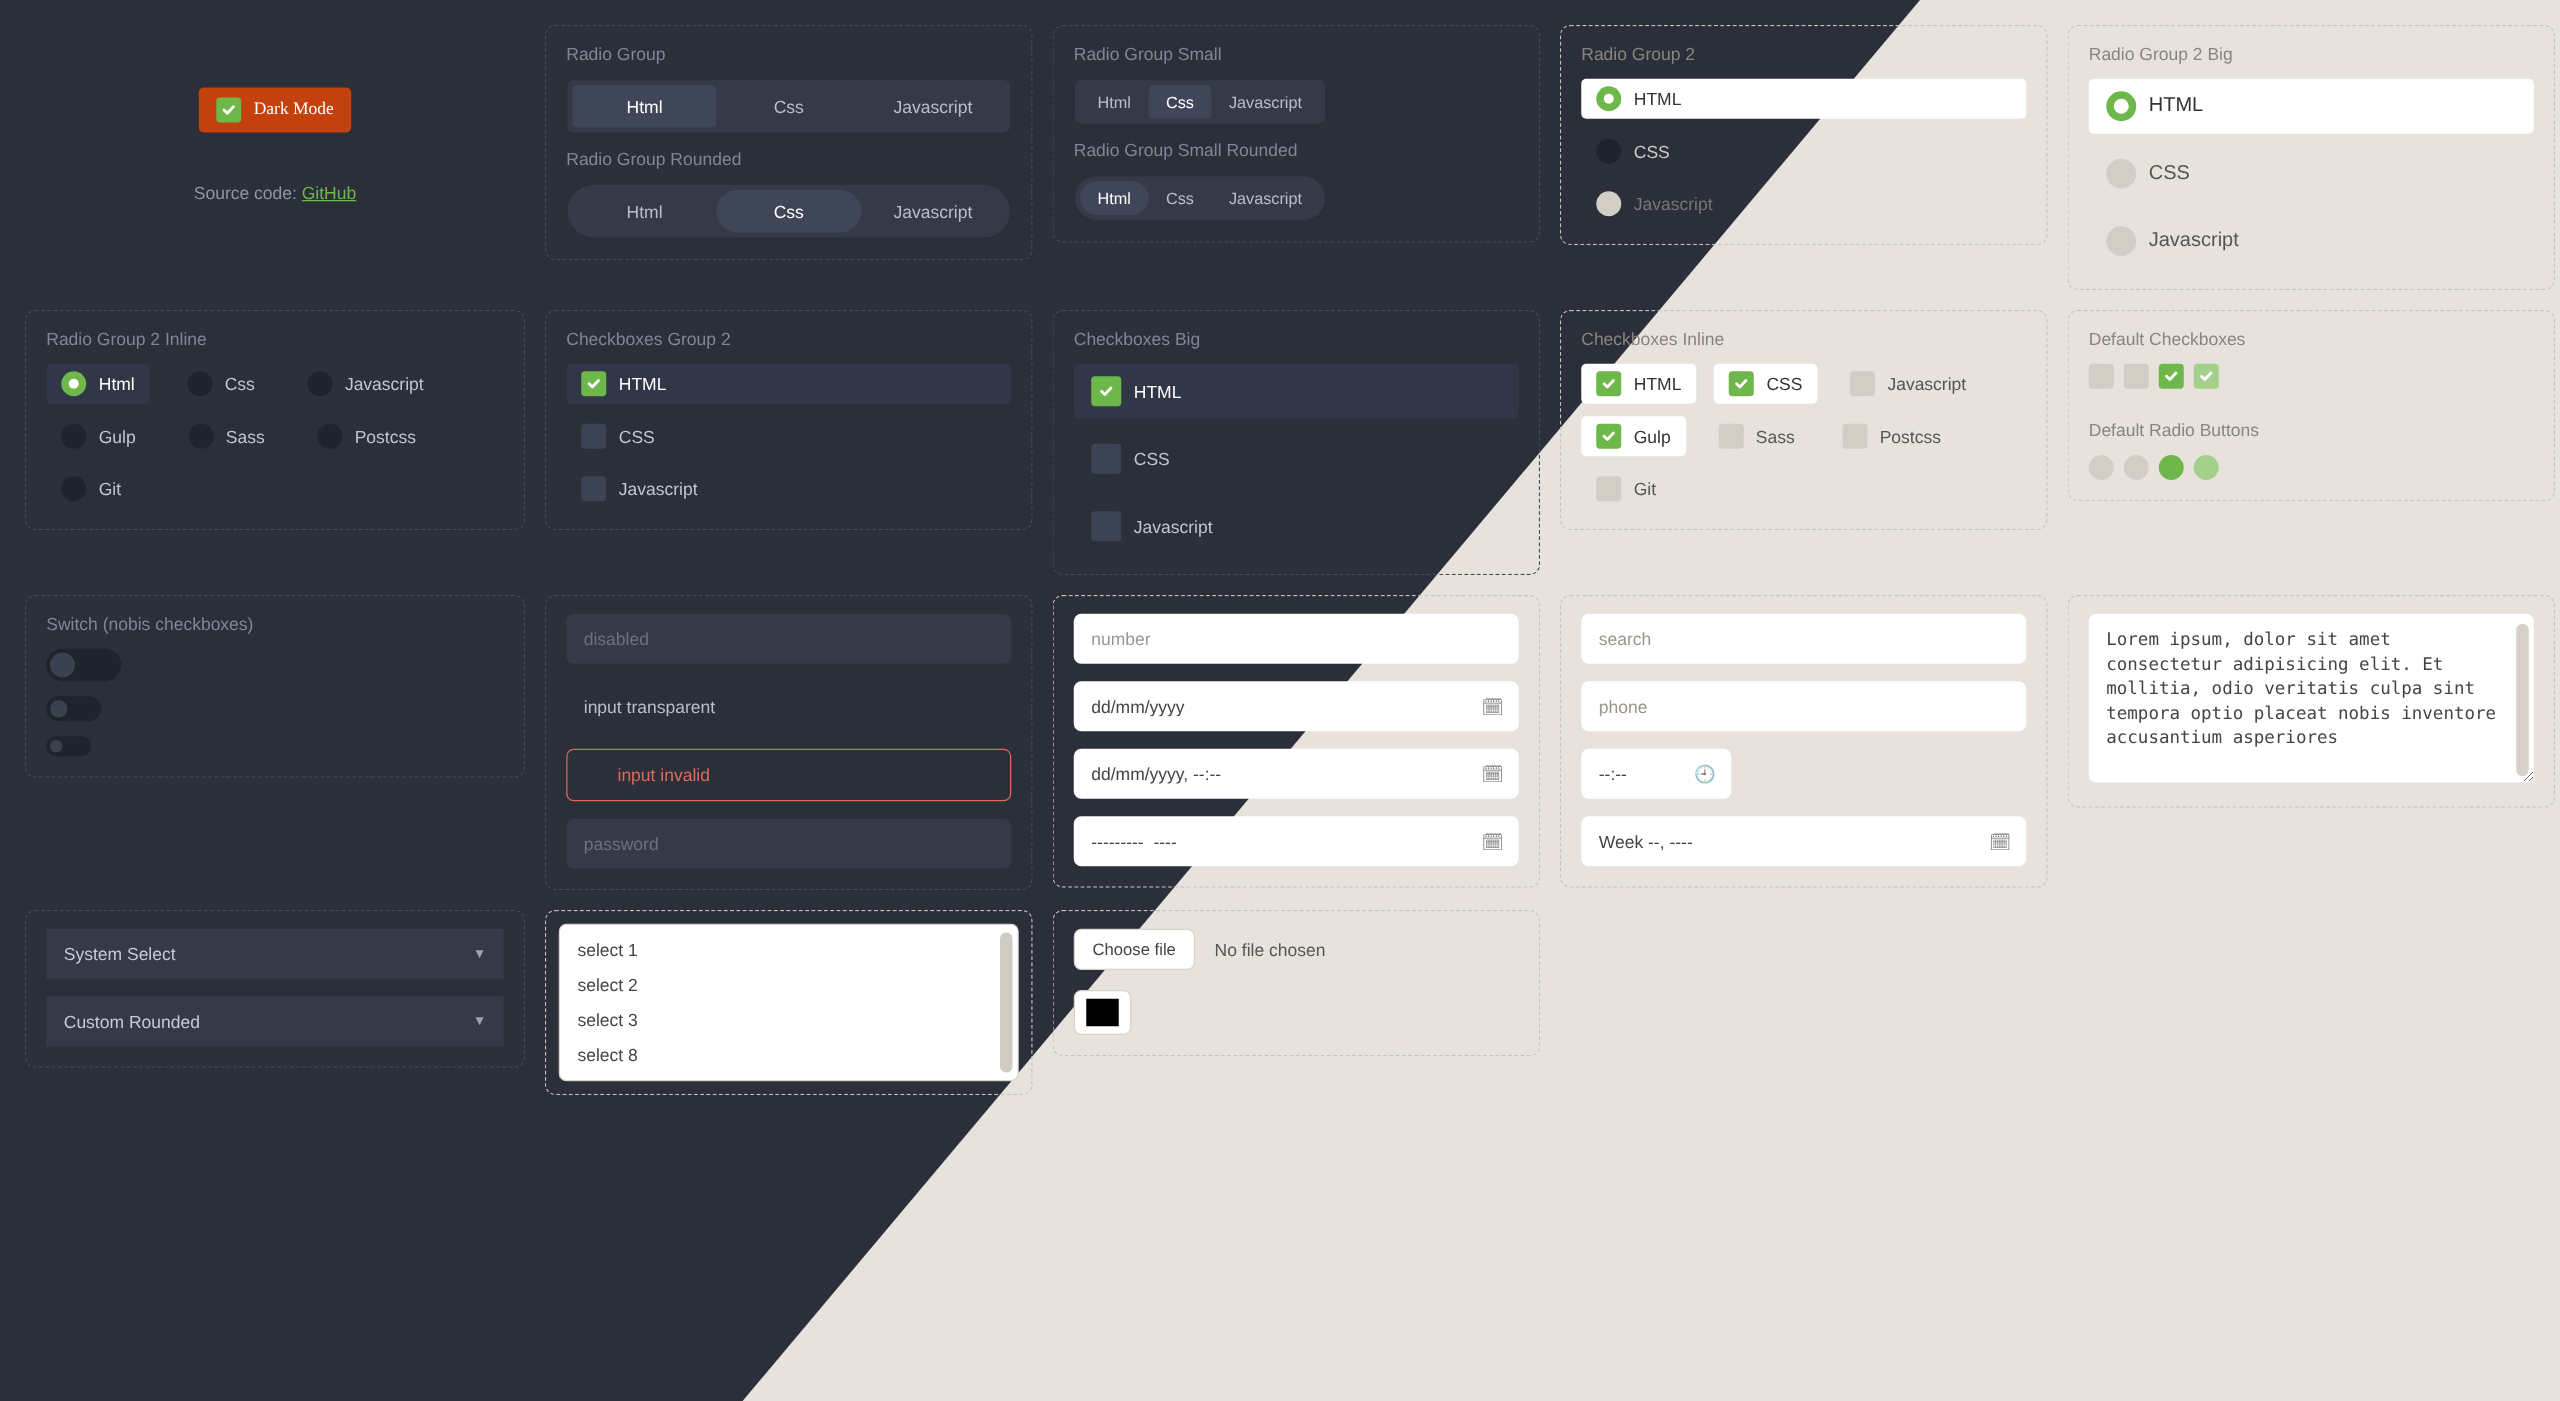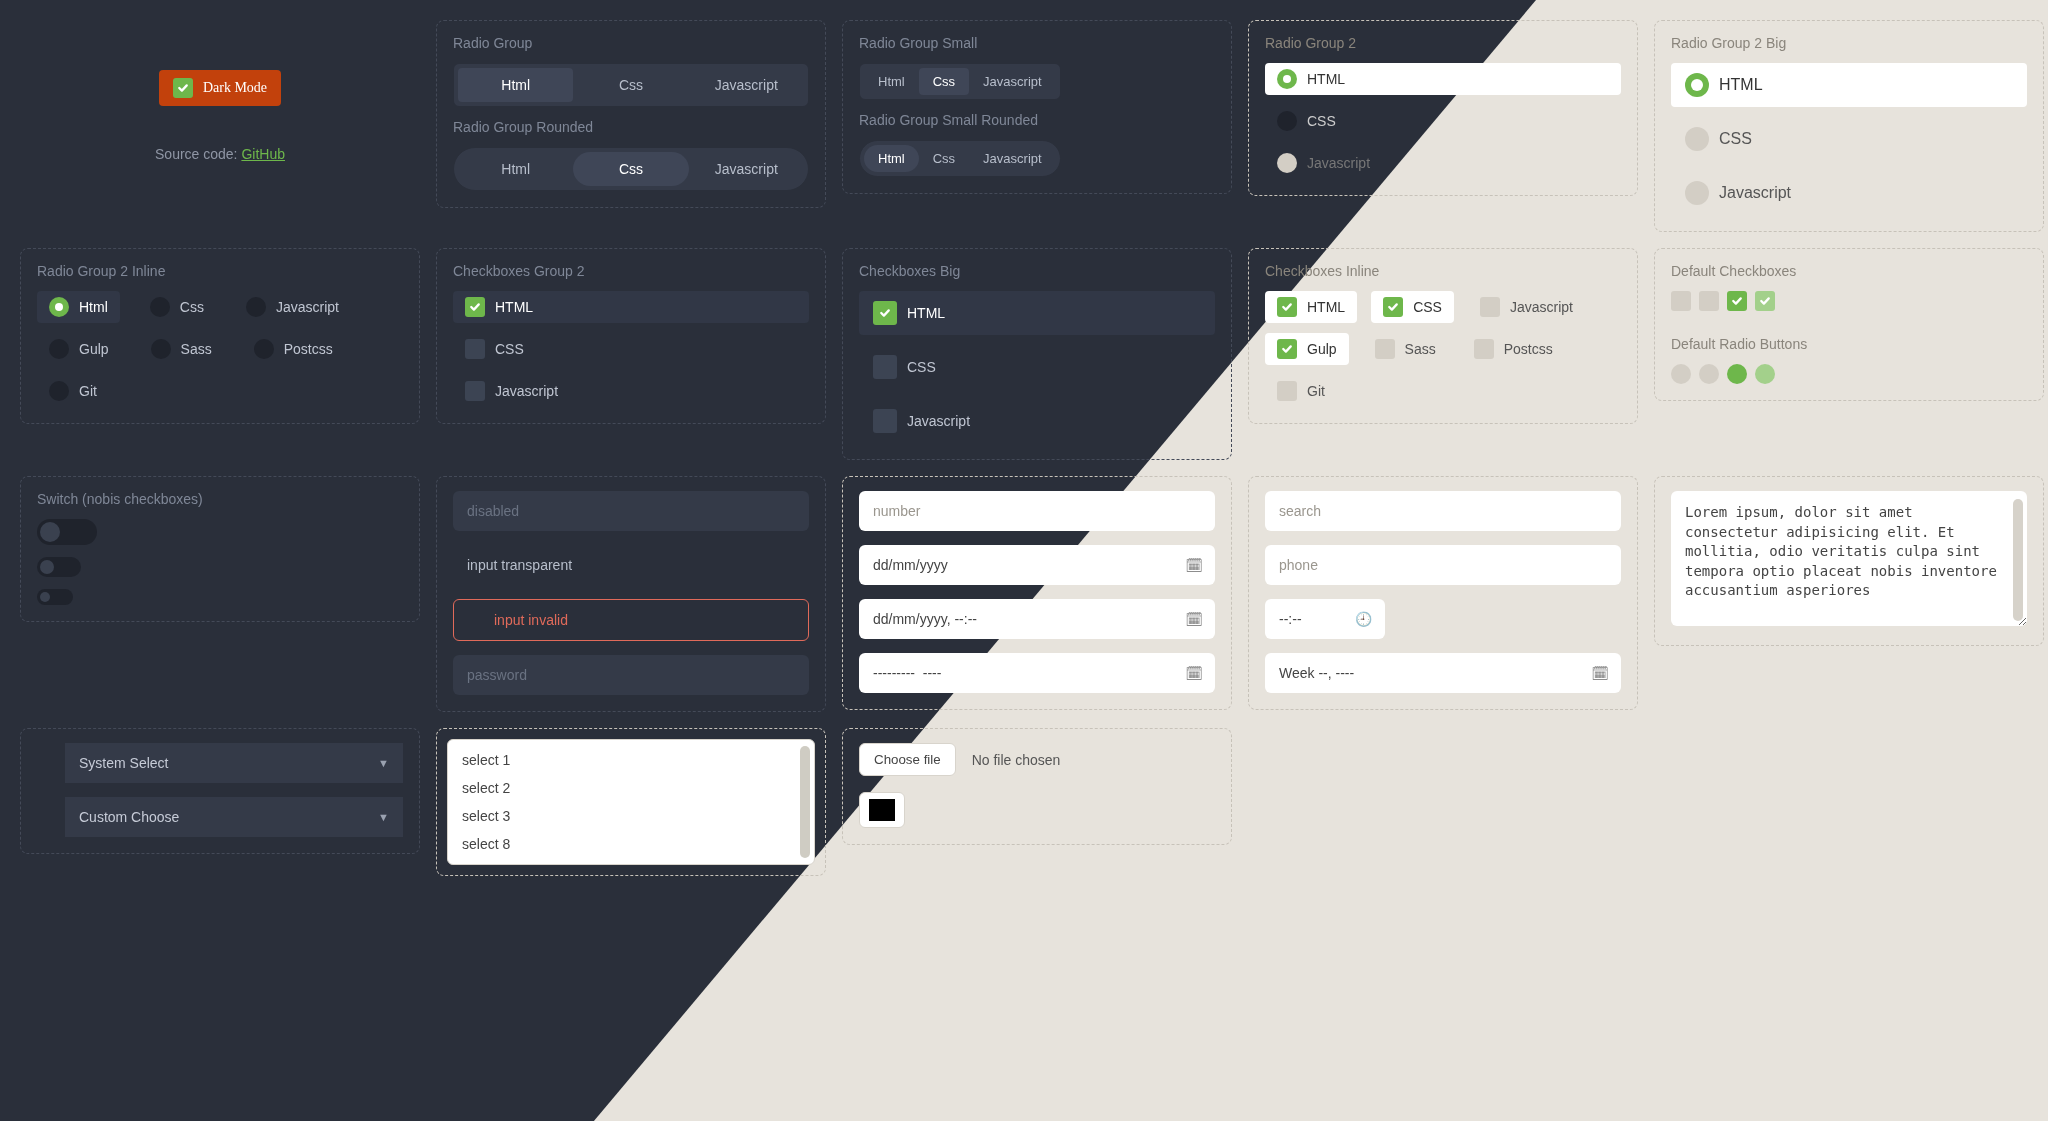--- a/index.html
+++ b/index.html
@@ -168,21 +168,20 @@
   }
 
   
   .sel {
     position:relative;
     background:#343a48;
     color:#c6cbd7;
     border-radius:0;
     padding:12px 14px;
     cursor:pointer;
-    margin-left:28px;
   }
   .sel .caret { position:absolute; right:14px; top:50%; transform:translateY(-50%); font-size:11px; color:#9aa1b0; }
   .listbox {
     background:#fff;
     color:#444;
     border-radius:6px;
     border:1px solid #d8d4cc;
     padding:6px 0;
     position:relative;
   }
@@ -490,21 +489,21 @@
       <div class="ta-scroll"></div>
     </div>
   </div>
 
   <div class="panel" style="gap:14px">
     <div class="sel">
       <span>System Select</span>
       <span class="caret">▼</span>
     </div>
     <div class="sel">
-      <span>Custom Choose</span>
+      <span>Custom Rounded</span>
       <span class="caret">▼</span>
     </div>
   </div>
 
   <div class="panel light" style="padding:10px">
     <div class="listbox">
       <div class="opt">select 1</div>
       <div class="opt">select 2</div>
       <div class="opt">select 3</div>
       <div class="opt">select 8</div>

